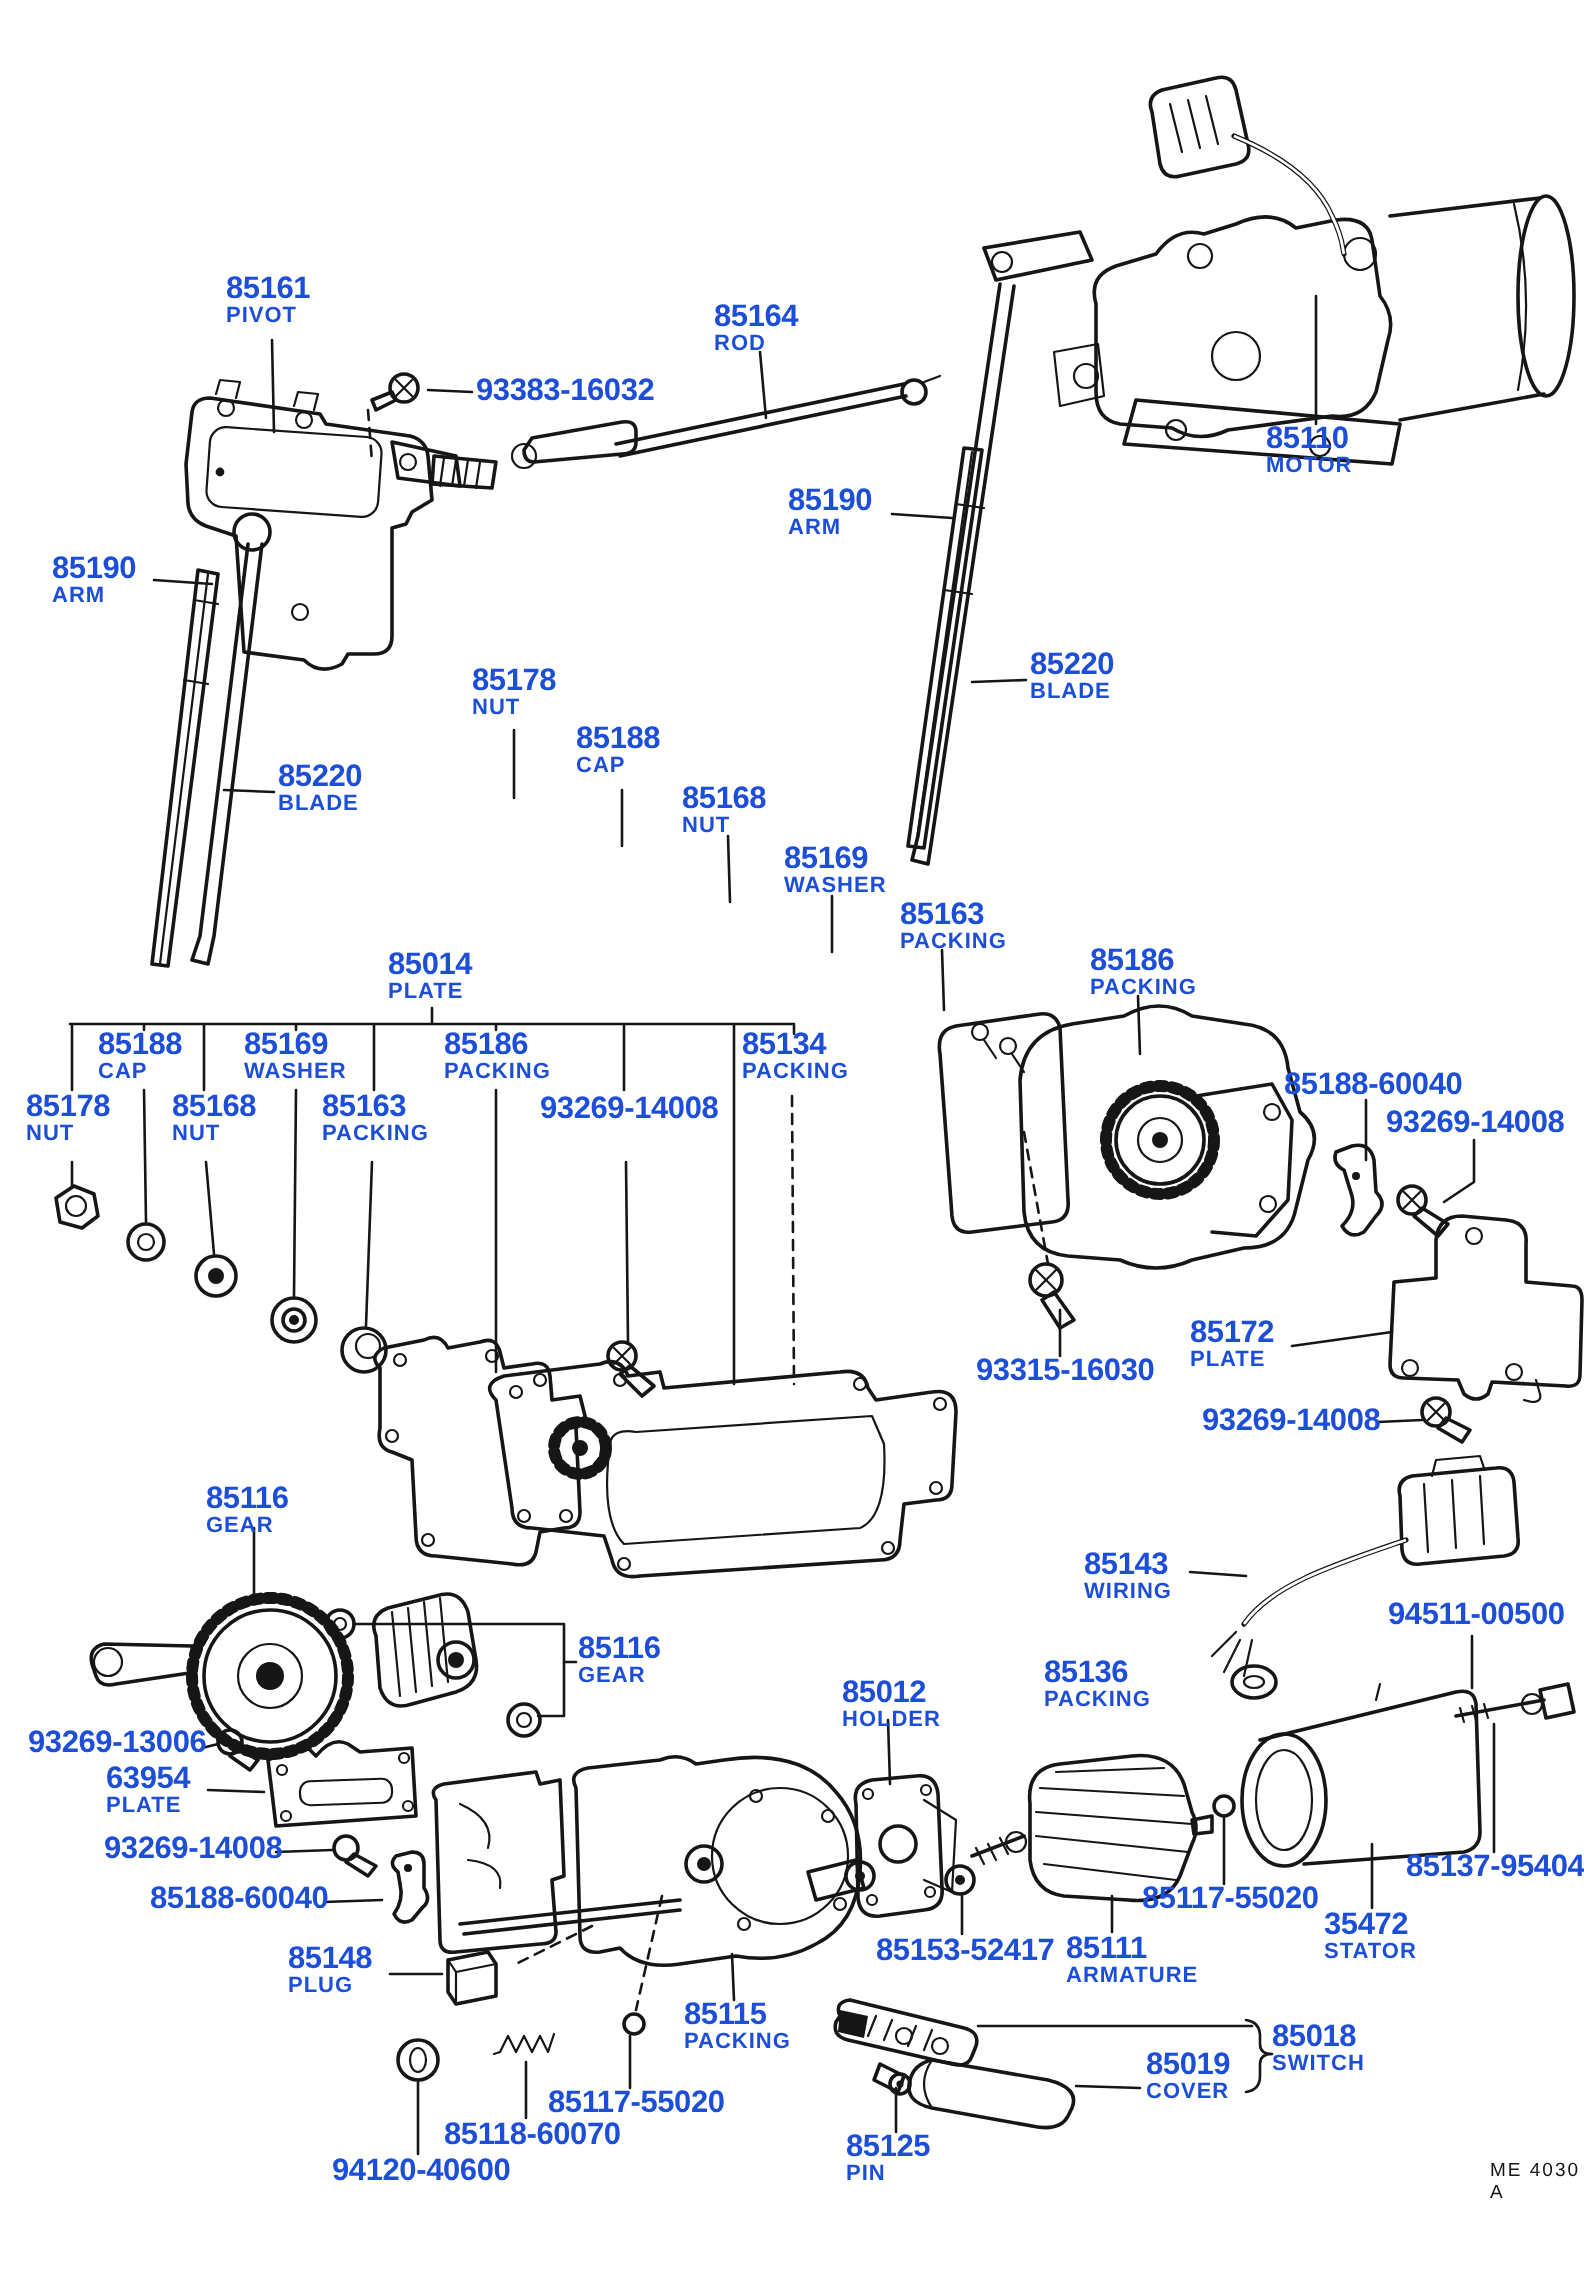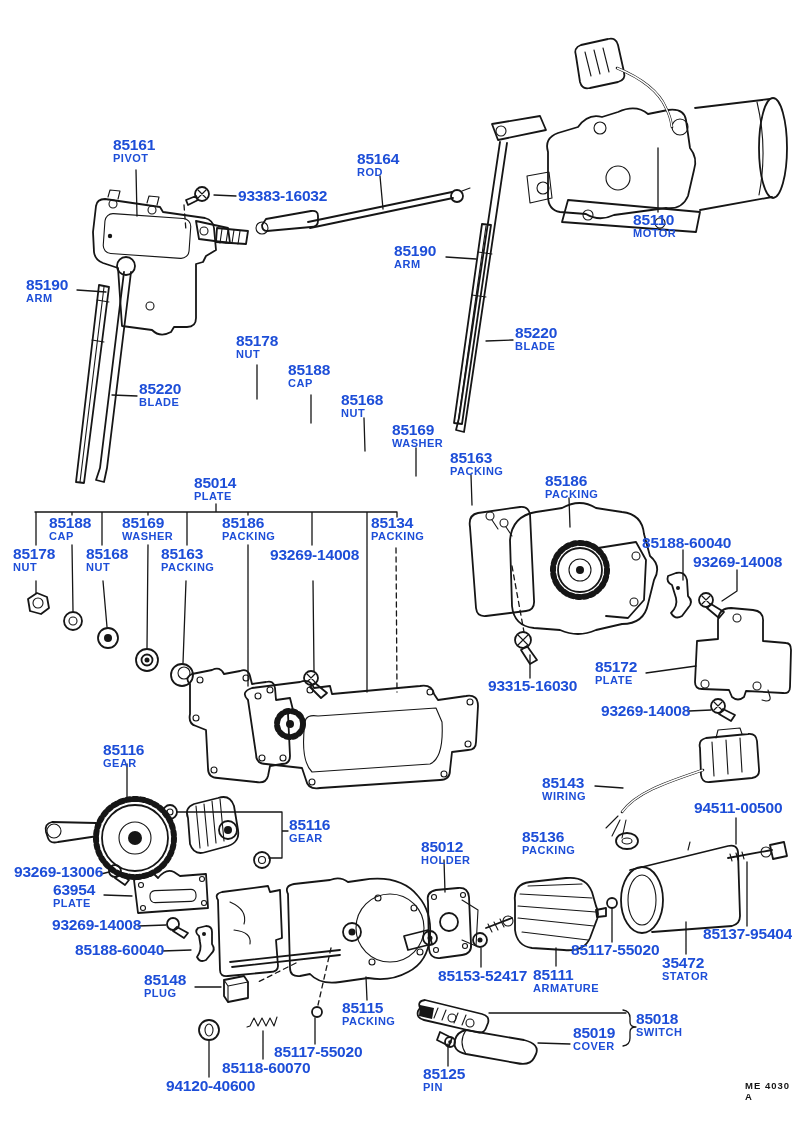--- a/index.html
+++ b/index.html
@@ -9,21 +9,21 @@
   .art{stroke:#161616;fill:none;stroke-width:1.8;stroke-linecap:round;stroke-linejoin:round;}
   .thin{stroke-width:1.1;}
   .thick{stroke-width:2.6;}
   .fillink{fill:#161616;stroke:none;}
   .ld{stroke:#161616;fill:none;stroke-width:1.3;stroke-linecap:round;stroke-linejoin:round;}
   .dash{stroke-dasharray:5 4;}
   .teeth{stroke-dasharray:3.5 3.5;stroke-width:6;}
   .lbl{position:absolute;color:#1d4ed8;white-space:nowrap;line-height:1;}
   .num{font-weight:700;font-size:15.5px;letter-spacing:-0.2px;line-height:14px;}
   .nm{font-weight:700;font-size:11px;letter-spacing:0.5px;line-height:11px;margin-top:1px;}
-  .code{position:absolute;font-weight:700;font-size:9.5px;letter-spacing:1px;color:#141414;padding-left:18px;}
+  .code{position:absolute;font-weight:400;font-size:9.5px;letter-spacing:1px;color:#141414;padding-left:18px;}
 </style>
 </head>
 <body>
 
 <div id="stage">
 
 <svg width="792" height="1138" viewBox="0 0 792 1138">
 
   <g>
     <path class="art" d="M93,232 L96,206 Q97,199 105,199 L160,207 L163,212 L205,218 Q213,220 214,228 L216,250 L206,256 L203,262 L196,264 L196,318 Q196,327 187,327 L174,327 L171,332 Q160,338 152,330 L122,326 L118,268 L103,263 Q95,260 94,252 Z"></path>

